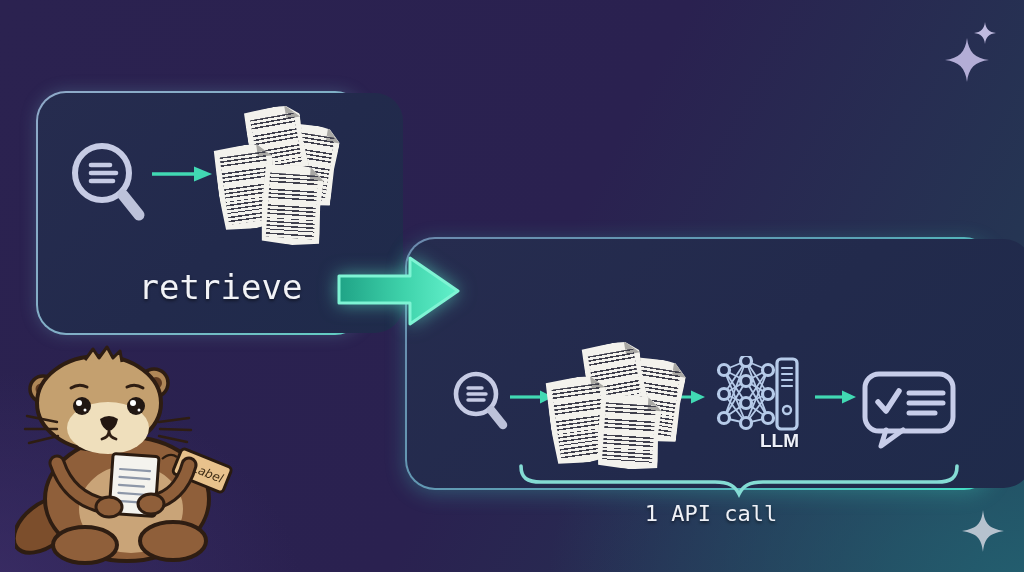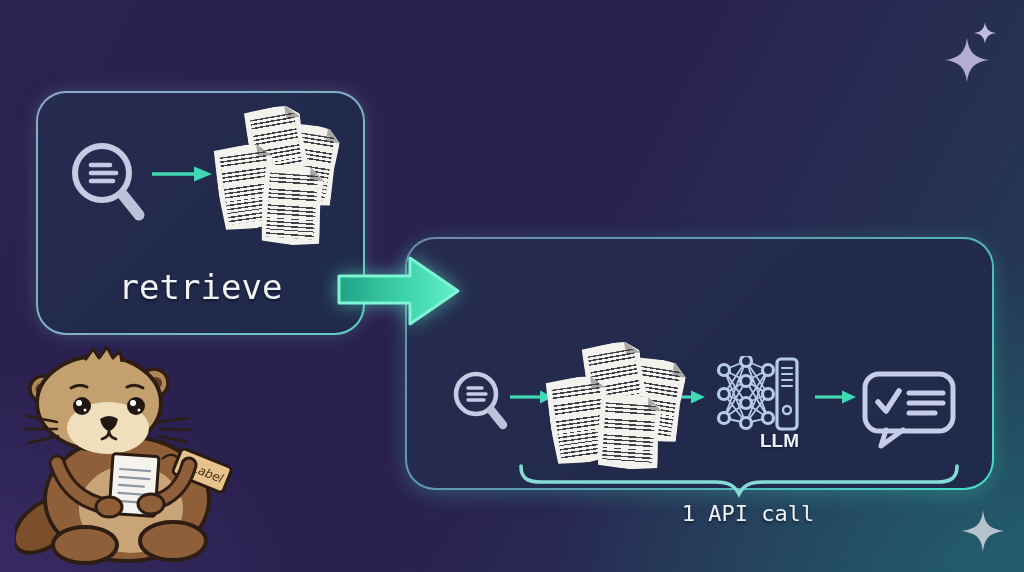--- a/index.html
+++ b/index.html
@@ -19,21 +19,21 @@
     left:36px;top:91px;width:325px;height:240px;
     background:linear-gradient(135deg,#8fa9c9 0%,#7fb0c6 55%,#5fd0c2 100%);
     box-shadow:0 0 16px rgba(120,190,205,.25);
   }
   .card2{
     left:405px;top:237px;width:585px;height:249px;
     background:linear-gradient(135deg,#6d89ae 0%,#5aa4b6 55%,#43e0c6 100%);
     box-shadow:0 4px 20px rgba(70,220,195,.28);
   }
   .card-inner{position:relative;width:100%;height:100%;border-radius:28px;
-    background:linear-gradient(135deg,#262c4f 0%,#222a4c 55%,#1f2b4b 100%);}
+    background:linear-gradient(135deg,#262c4f 0%,#222a4c 55%,#1f2b4b 100%);padding-left:40px;}
 
   .card-label{
     position:absolute;left:0;right:0;text-align:center;color:#f2f3f7;
     font-size:34px;line-height:38px;letter-spacing:0;
     text-shadow:0 2px 3px rgba(0,0,0,.45);
   }
   .card1 .card-label{top:175px;}
   .card2 .card-label{top:25px;}
 
   
@@ -55,21 +55,21 @@
       repeating-linear-gradient(to bottom, #3f3f4c 0 1.5px, transparent 1.5px 4px);
   }
 
   
   .llm-label{
     position:absolute;text-align:right;color:#edf0f8;
     font-family:"Liberation Sans","DejaVu Sans",sans-serif;font-weight:bold;
     font-size:19px;text-shadow:0 1px 2px rgba(0,0,0,.5);
   }
   .api-label{
-    position:absolute;left:648px;top:501px;width:200px;text-align:center;
+    position:absolute;left:611px;top:501px;width:200px;text-align:center;
     color:#eff1f7;font-size:22px;text-shadow:0 2px 3px rgba(0,0,0,.5);
   }
   .glowA{filter:drop-shadow(0 0 9px rgba(95,240,205,.55));}
 </style>
 </head>
 <body>
 
 <svg class="abs" style="left:938px;top:18px;" width="66" height="72" viewBox="0 0 66 72">
   <path d="M29 20 C30.6 34 37 40.4 51 42 C37 43.6 30.6 50 29 64 C27.4 50 21 43.6 7 42 C21 40.4 27.4 34 29 20 Z" fill="#b3add6"></path>
   <path d="M47 4 C47.8 11 51 14.2 58 15 C51 15.8 47.8 19 47 26 C46.2 19 43 15.8 36 15 C43 14.2 46.2 11 47 4 Z" fill="#c0bbe0"></path>

